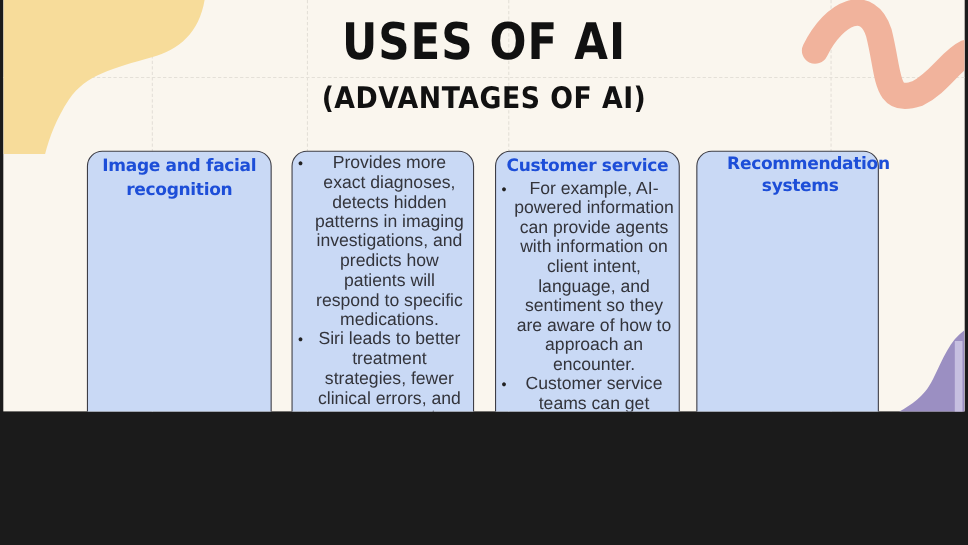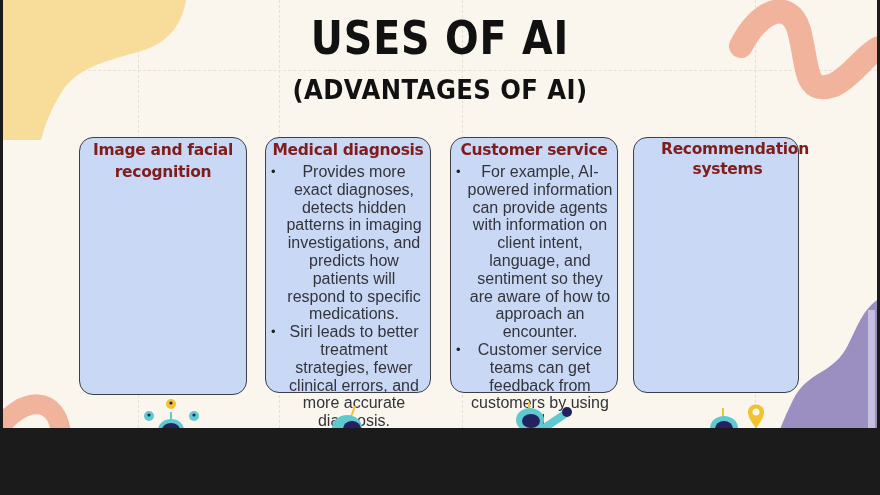--- a/index.html
+++ b/index.html
@@ -1,18 +1,18 @@
 <!DOCTYPE html>
 <html><head>
   <meta charset="utf-8">
   <style>
     * { box-sizing: border-box; margin: 0; padding: 0; }
     html, body { width: 880px; height: 495px; overflow: hidden; background: #1b1b1b; }
     .slide {
-      position: absolute; left: 3px; top: 0; width: 874px; height: 428px;
+      position: absolute; left: 3px; top: 0; width: 874px; height: 374px;
       background: #faf6ee; overflow: hidden;
     }
     .grid-v { position: absolute; top: 0; bottom: 0; width: 0; border-left: 1px dashed #e4e0d8; }
     .grid-h { position: absolute; left: 0; right: 0; height: 0; border-top: 1px dashed #e4e0d8; }
     .deco { position: absolute; }
     .title {
       position: absolute; left: 0; right: 0; top: 12px; text-align: center;
       font-family: "DejaVu Sans", sans-serif; font-weight: bold;
       font-size: 46px; letter-spacing: 1px; color: #111; line-height: 52px;
       transform: scaleX(0.86);
@@ -23,21 +23,21 @@
       font-size: 27px; color: #111; line-height: 36px; letter-spacing: 0.5px;
       transform: scaleX(0.9);
     }
     .card {
       position: absolute; top: 137px;
       background: #c9d9f5; border: 1.5px solid #3e3e46; border-radius: 14px;
       padding: 0 4px 6px 4px; color: #33343b;
       font-family: "Liberation Sans", sans-serif;
     }
     .card h2 {
-      font-family: "DejaVu Sans", sans-serif; font-weight: bold; color: #7f1d1d;
+      font-family: "DejaVu Sans", sans-serif; font-weight: bold; color: #1d4ed8;
       font-size: 15.5px; line-height: 22px; text-align: center; letter-spacing: -0.3px;
       margin-top: 1px;
     }
     .card ul { list-style: none; margin-top: 2px; }
     .card li {
       position: relative; text-align: center; font-size: 16px; line-height: 17.8px;
       padding-left: 12px;
     }
     .card li::before {
       content: "•"; position: absolute; left: 1px; top: 0; color: #222; font-size: 13px;
@@ -74,21 +74,20 @@
   </svg>
 
   <div class="title">USES OF AI</div>
   <div class="subtitle">(ADVANTAGES OF AI)</div>
 
   <div class="card" style="left:76px;width:168px;height:258px;">
     <h2>Image and facial recognition</h2>
   </div>
 
   <div class="card" style="left:262px;width:166px;height:256px;">
-    <h2>Medical diagnosis</h2>
     <ul>
       <li>Provides more exact diagnoses, detects hidden patterns in imaging investigations, and predicts how patients will respond to specific medications.</li>
       <li>Siri leads to better treatment strategies, fewer clinical errors, and more accurate diagnosis.</li>
     </ul>
   </div>
 
   <div class="card" style="left:447px;width:168px;height:256px;">
     <h2>Customer service</h2>
     <ul>
       <li>For example, AI-powered information can provide agents with information on client intent, language, and sentiment so they are aware of how to approach an encounter.</li>

